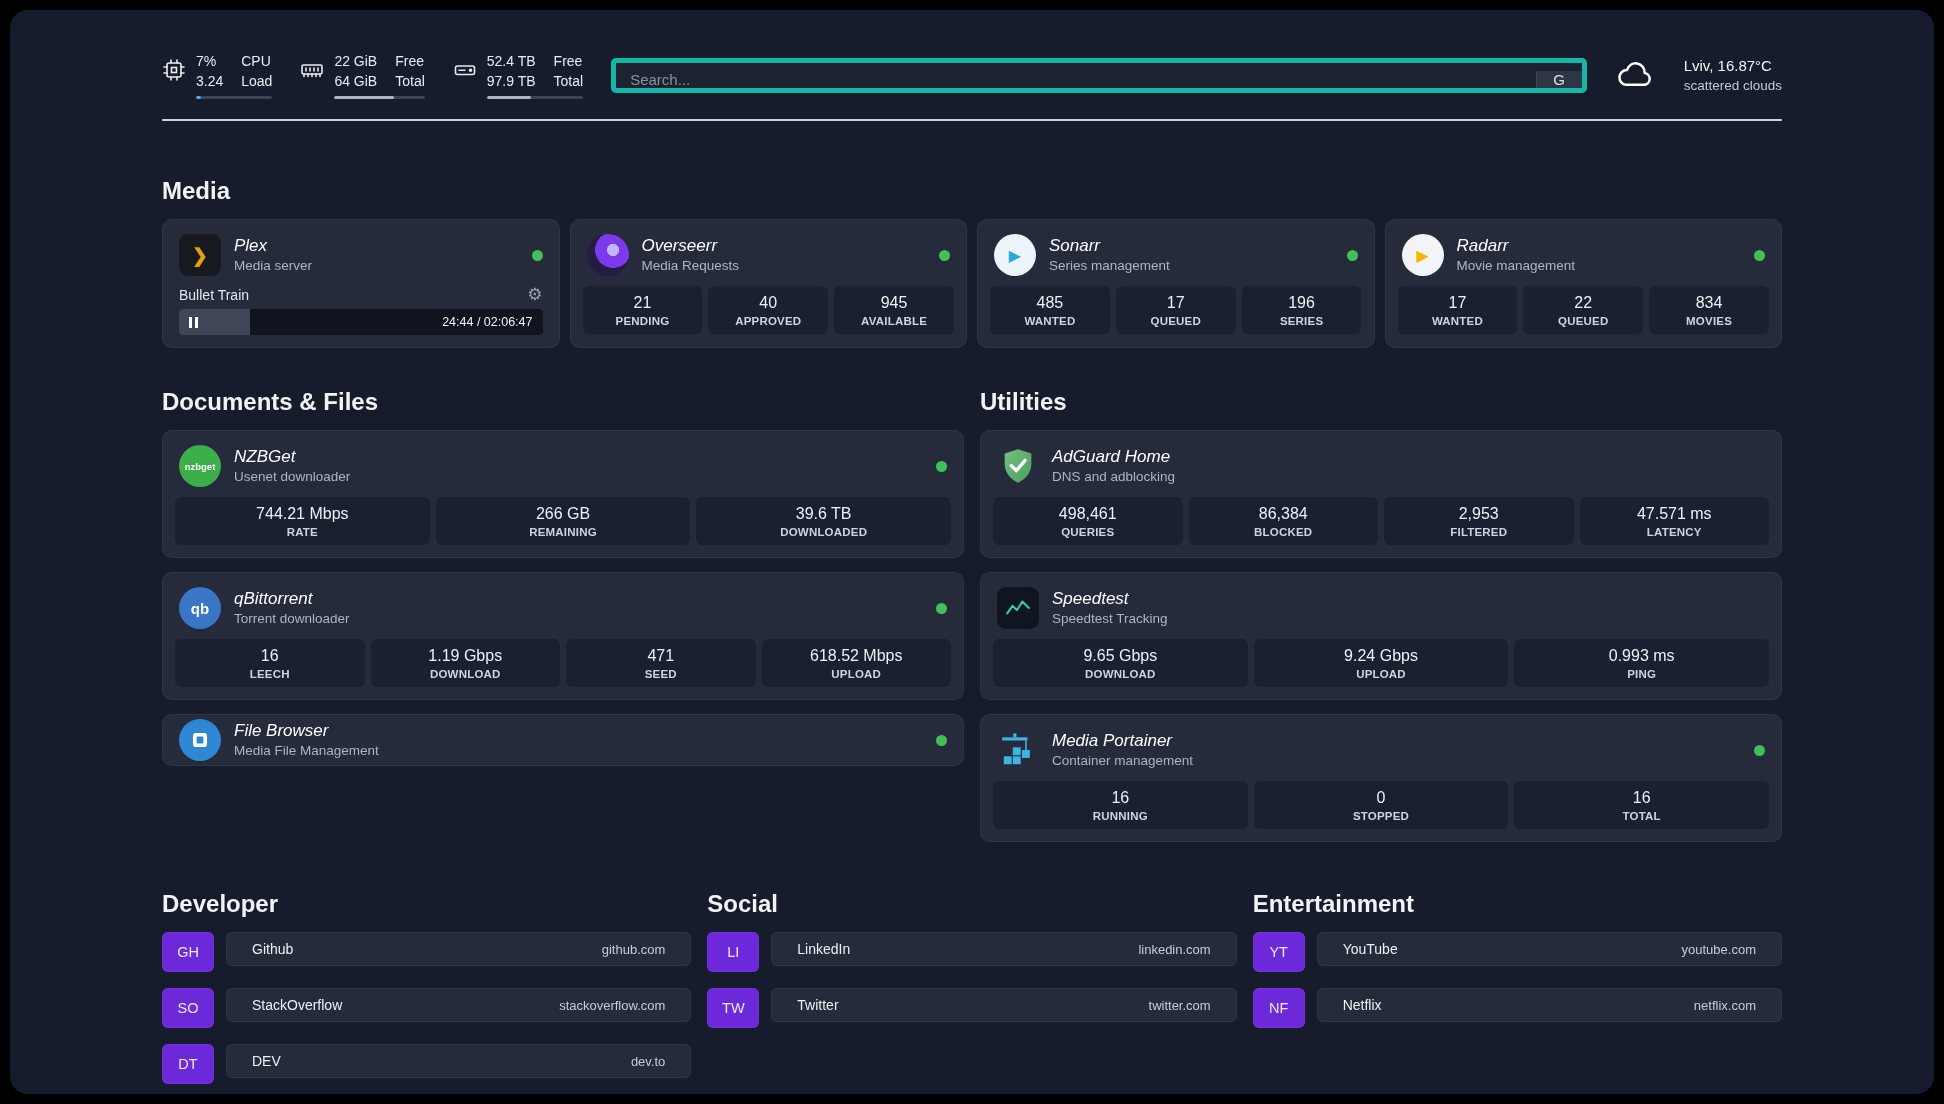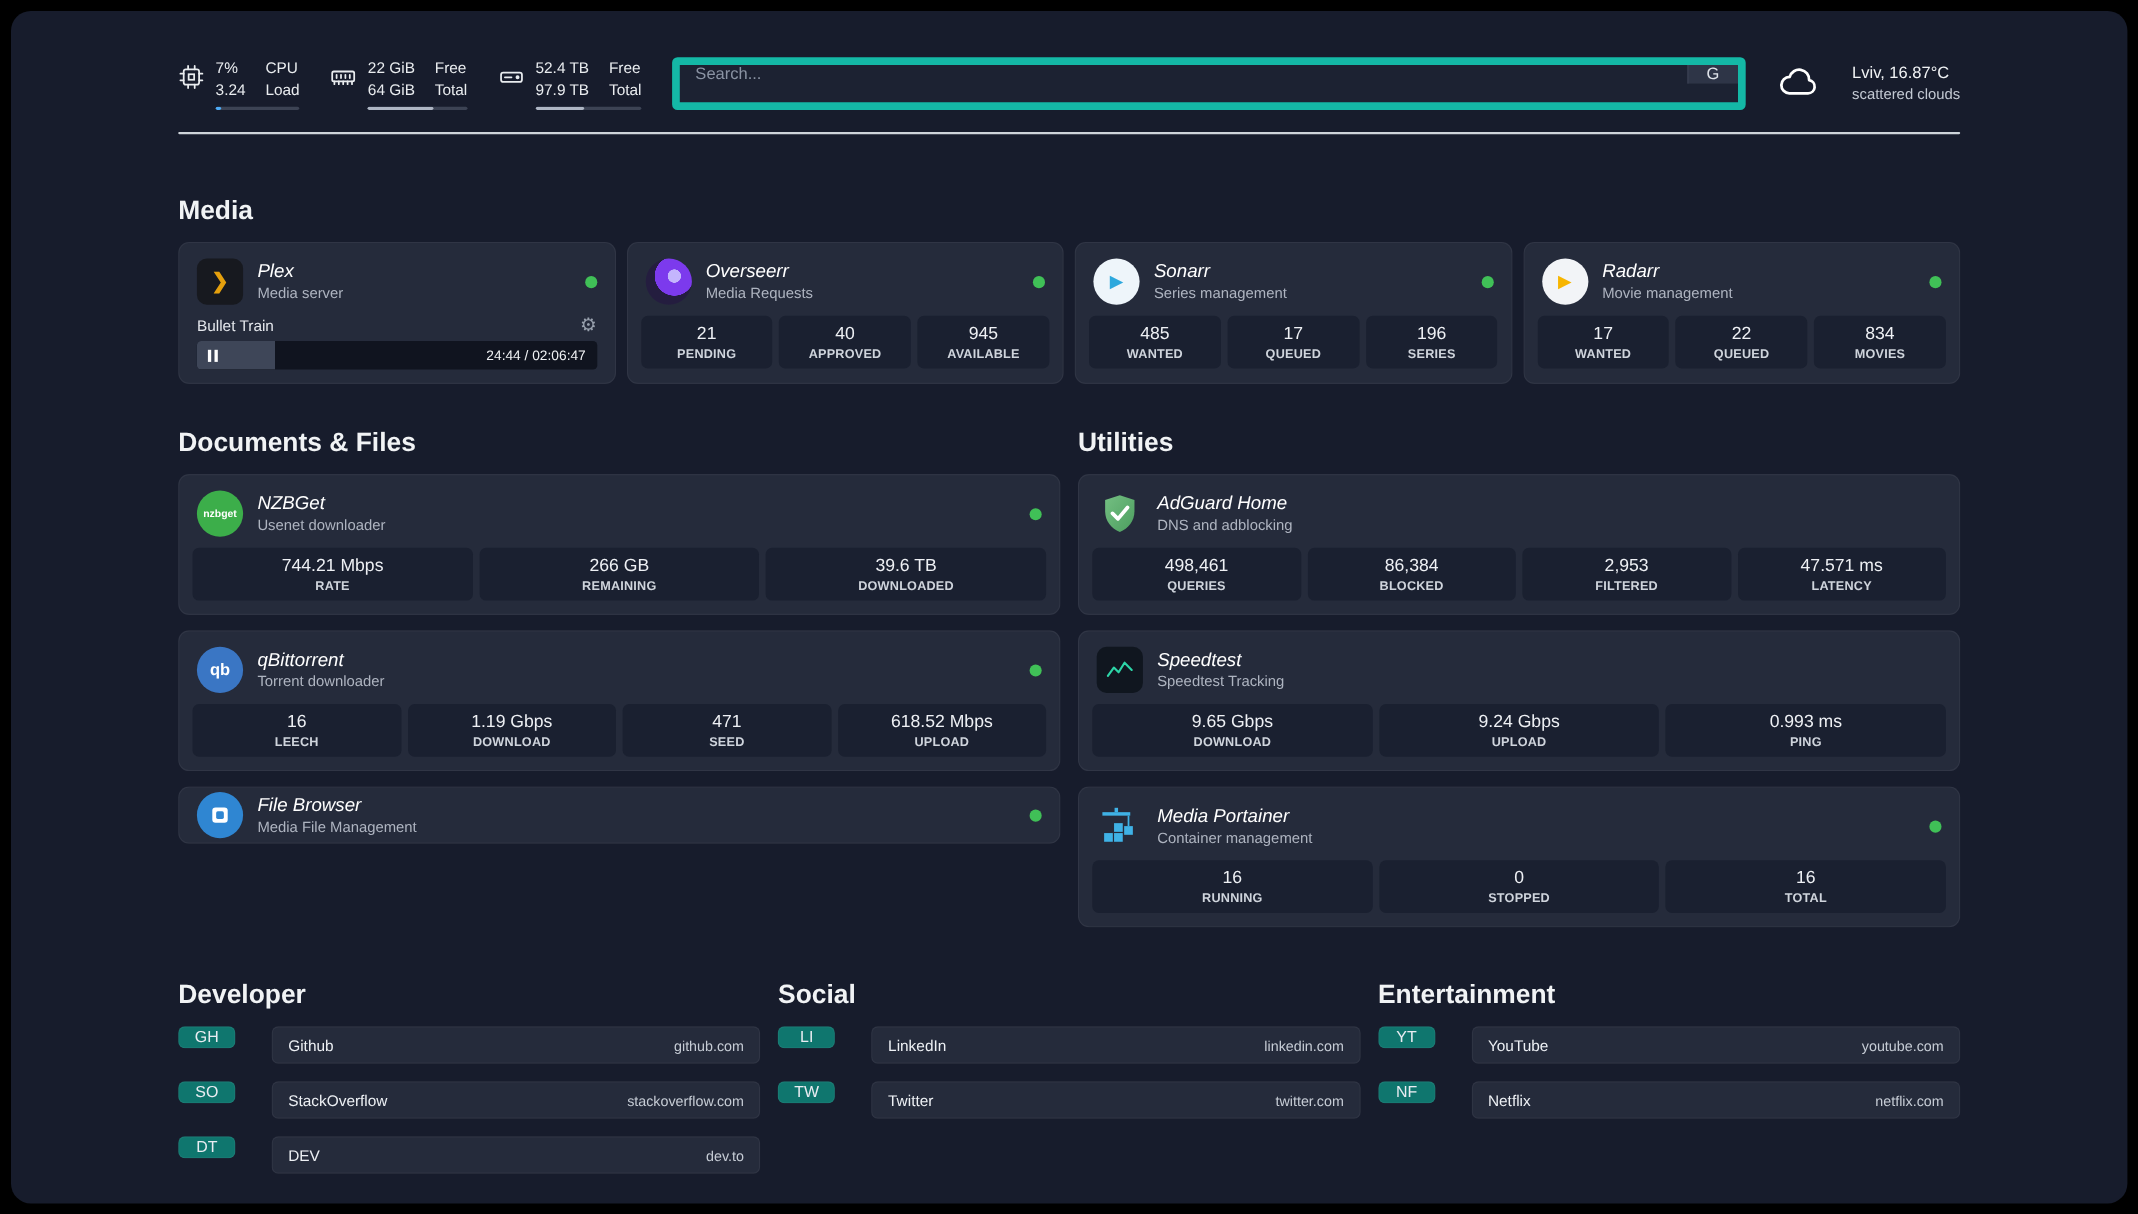--- a/index.html
+++ b/index.html
@@ -15,22 +15,22 @@
   .topbar { display: flex; align-items: center; gap: 28px; padding-top: 42px; }
   .monitor { display: flex; align-items: flex-start; gap: 10px; }
   .monitor-icon { margin-top: 6px; display: block; }
   .monitor-body { display: flex; flex-direction: column; }
   .monitor-cols { display: flex; gap: 18px; }
   .mcol { display: flex; flex-direction: column; font-size: 14px; line-height: 1.4; color: #e9ecef; }
   .monitor-track { height: 3px; background: #3c4354; border-radius: 2px; margin-top: 5px; overflow: hidden; }
   .monitor-fill { height: 100%; background: #aeb6c4; border-radius: 2px; }
   .monitor-fill.cpu { background: #4dabf7; }
 
-  .search { flex: 1; display: flex; align-items: flex-start; height: 48px;
-    background: #1c2232; border: 7px solid #14b8a6; border-radius: 5px; overflow: hidden; }
+  .search { flex: 1; display: flex; align-items: flex-end; height: 35px;
+    background: #1c2232; border: 5px solid #14b8a6; border-radius: 5px; overflow: hidden; }
   .search input { flex: 1; background: transparent; border: 0; outline: none;
     color: #e9ecef; padding: 0 14px; font-size: 15px; font-family: "Liberation Sans", sans-serif; }
   .search input::placeholder { color: #8a93a3; }
   .search-btn { width: 46px; display: grid; place-items: center; background: #2e3547;
     border-left: 1px solid #3b4254; color: #dfe3e9; font-size: 15px; cursor: pointer; }
 
   .weather { display: flex; align-items: center; gap: 29px; }
   .weather-text { display: flex; flex-direction: column; line-height: 1.35; }
   .weather-loc { font-size: 15px; color: #f1f3f5; }
   .weather-cond { font-size: 13.5px; color: #c3c9d3; }
@@ -80,25 +80,25 @@
   .icon-sonarr { background: #eef5fa; color: #2da8dd; font-size: 16px; }
   .icon-radarr { background: #f2f4f7; color: #f7b500; font-size: 16px; }
   .icon-nzbget { background: #3cae4a; color: #fff; font-size: 9.5px; font-weight: 700; }
   .icon-qb { background: #3a76c4; color: #fff; font-size: 15px; font-weight: 700; }
   .icon-fb { background: #2f86d2; }
   .icon-speedtest { border-radius: 9px; background: #10161f; }
   .icon-plain { background: transparent; }
 
   
   .link-row { display: flex; gap: 12px; margin-bottom: 16px; }
-  .link-abbr { width: 52px; height: 20px; background: #0f766e; border: 1px solid rgba(255,255,255,.05);
+  .link-abbr { width: 52px; height: 40px; background: #6d28d9; border: 1px solid rgba(255,255,255,.05);
     border-radius: 6px; display: grid; place-items: center; font-size: 14.5px; color: #e9ecf2; }
   .link-pill { flex: 1; height: 34px; background: #252b3b; border: 1px solid rgba(255,255,255,.05);
     border-radius: 6px; display: flex; align-items: center; justify-content: space-between;
-    padding: 0 14px; cursor: pointer; margin-left: 21px; }
+    padding: 0 25px; cursor: pointer; }
   .link-name { font-size: 14px; color: #edf0f4; }
   .link-url { font-size: 13px; color: #c6ccd5; }
 </style>
 </head>
 <body>
 
 <div class="frame">
   <div class="content">
 
     <div class="topbar">

